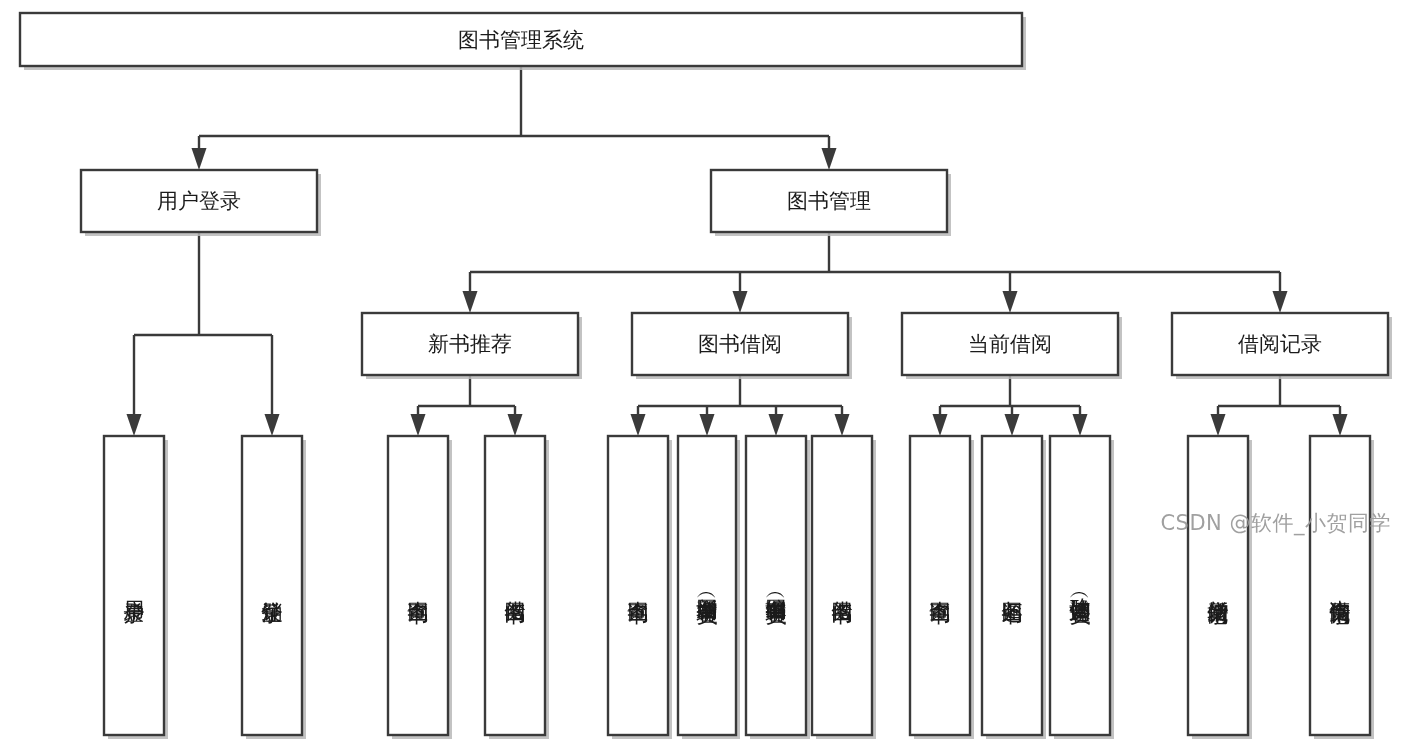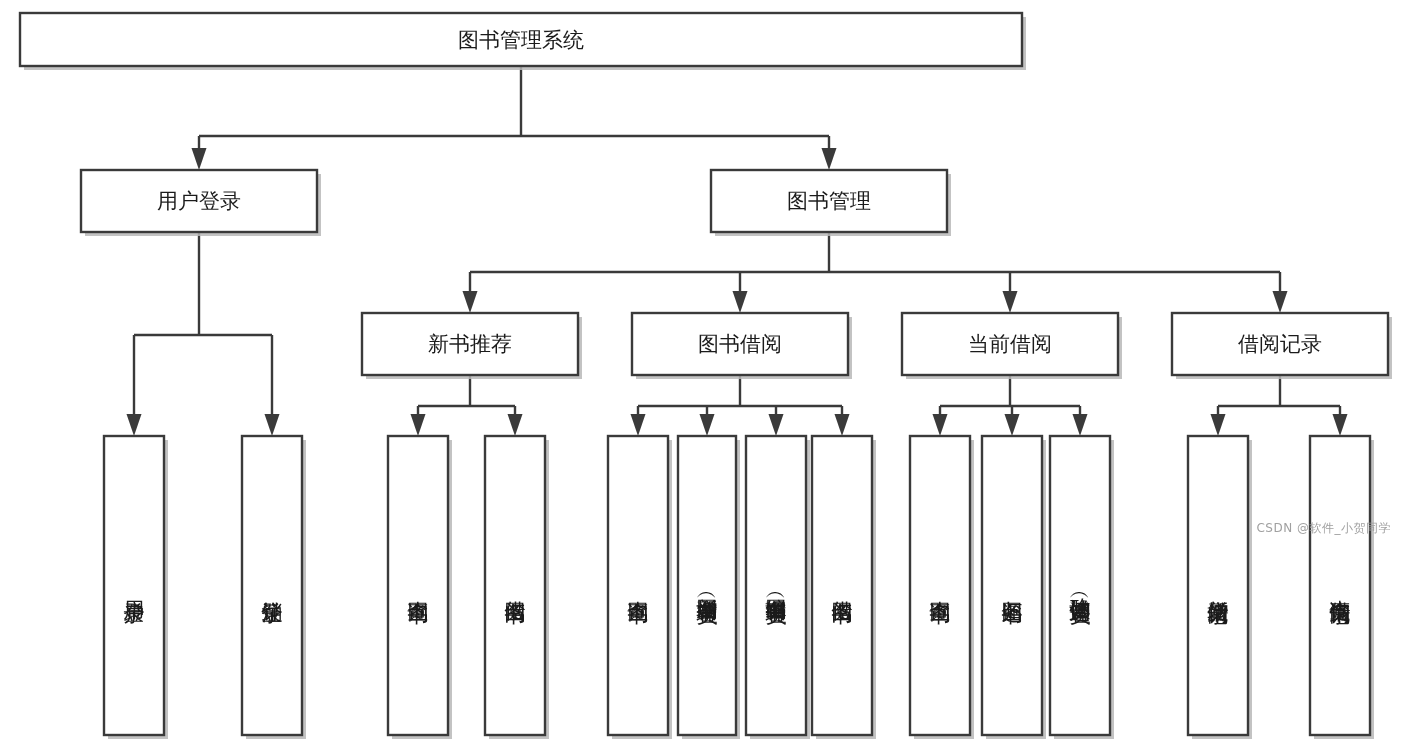--- a/index.html
+++ b/index.html
@@ -70,21 +70,21 @@
     align-items: center;
     justify-content: center;
     pointer-events: none;
     text-align: center;
   }
   #watermark {
     position: absolute;
     right: 14px;
     bottom: 6px;
     font-family: "DejaVu Sans", "Liberation Sans", sans-serif;
-    font-size: 12px;
+    font-size: 21px;
     color: #9b9b9b;
     opacity: 0.95;
     white-space: nowrap;
     letter-spacing: 0.5px;
   }
 </style>
 </head>
 <body>
 
 <div id="diagram-root">

